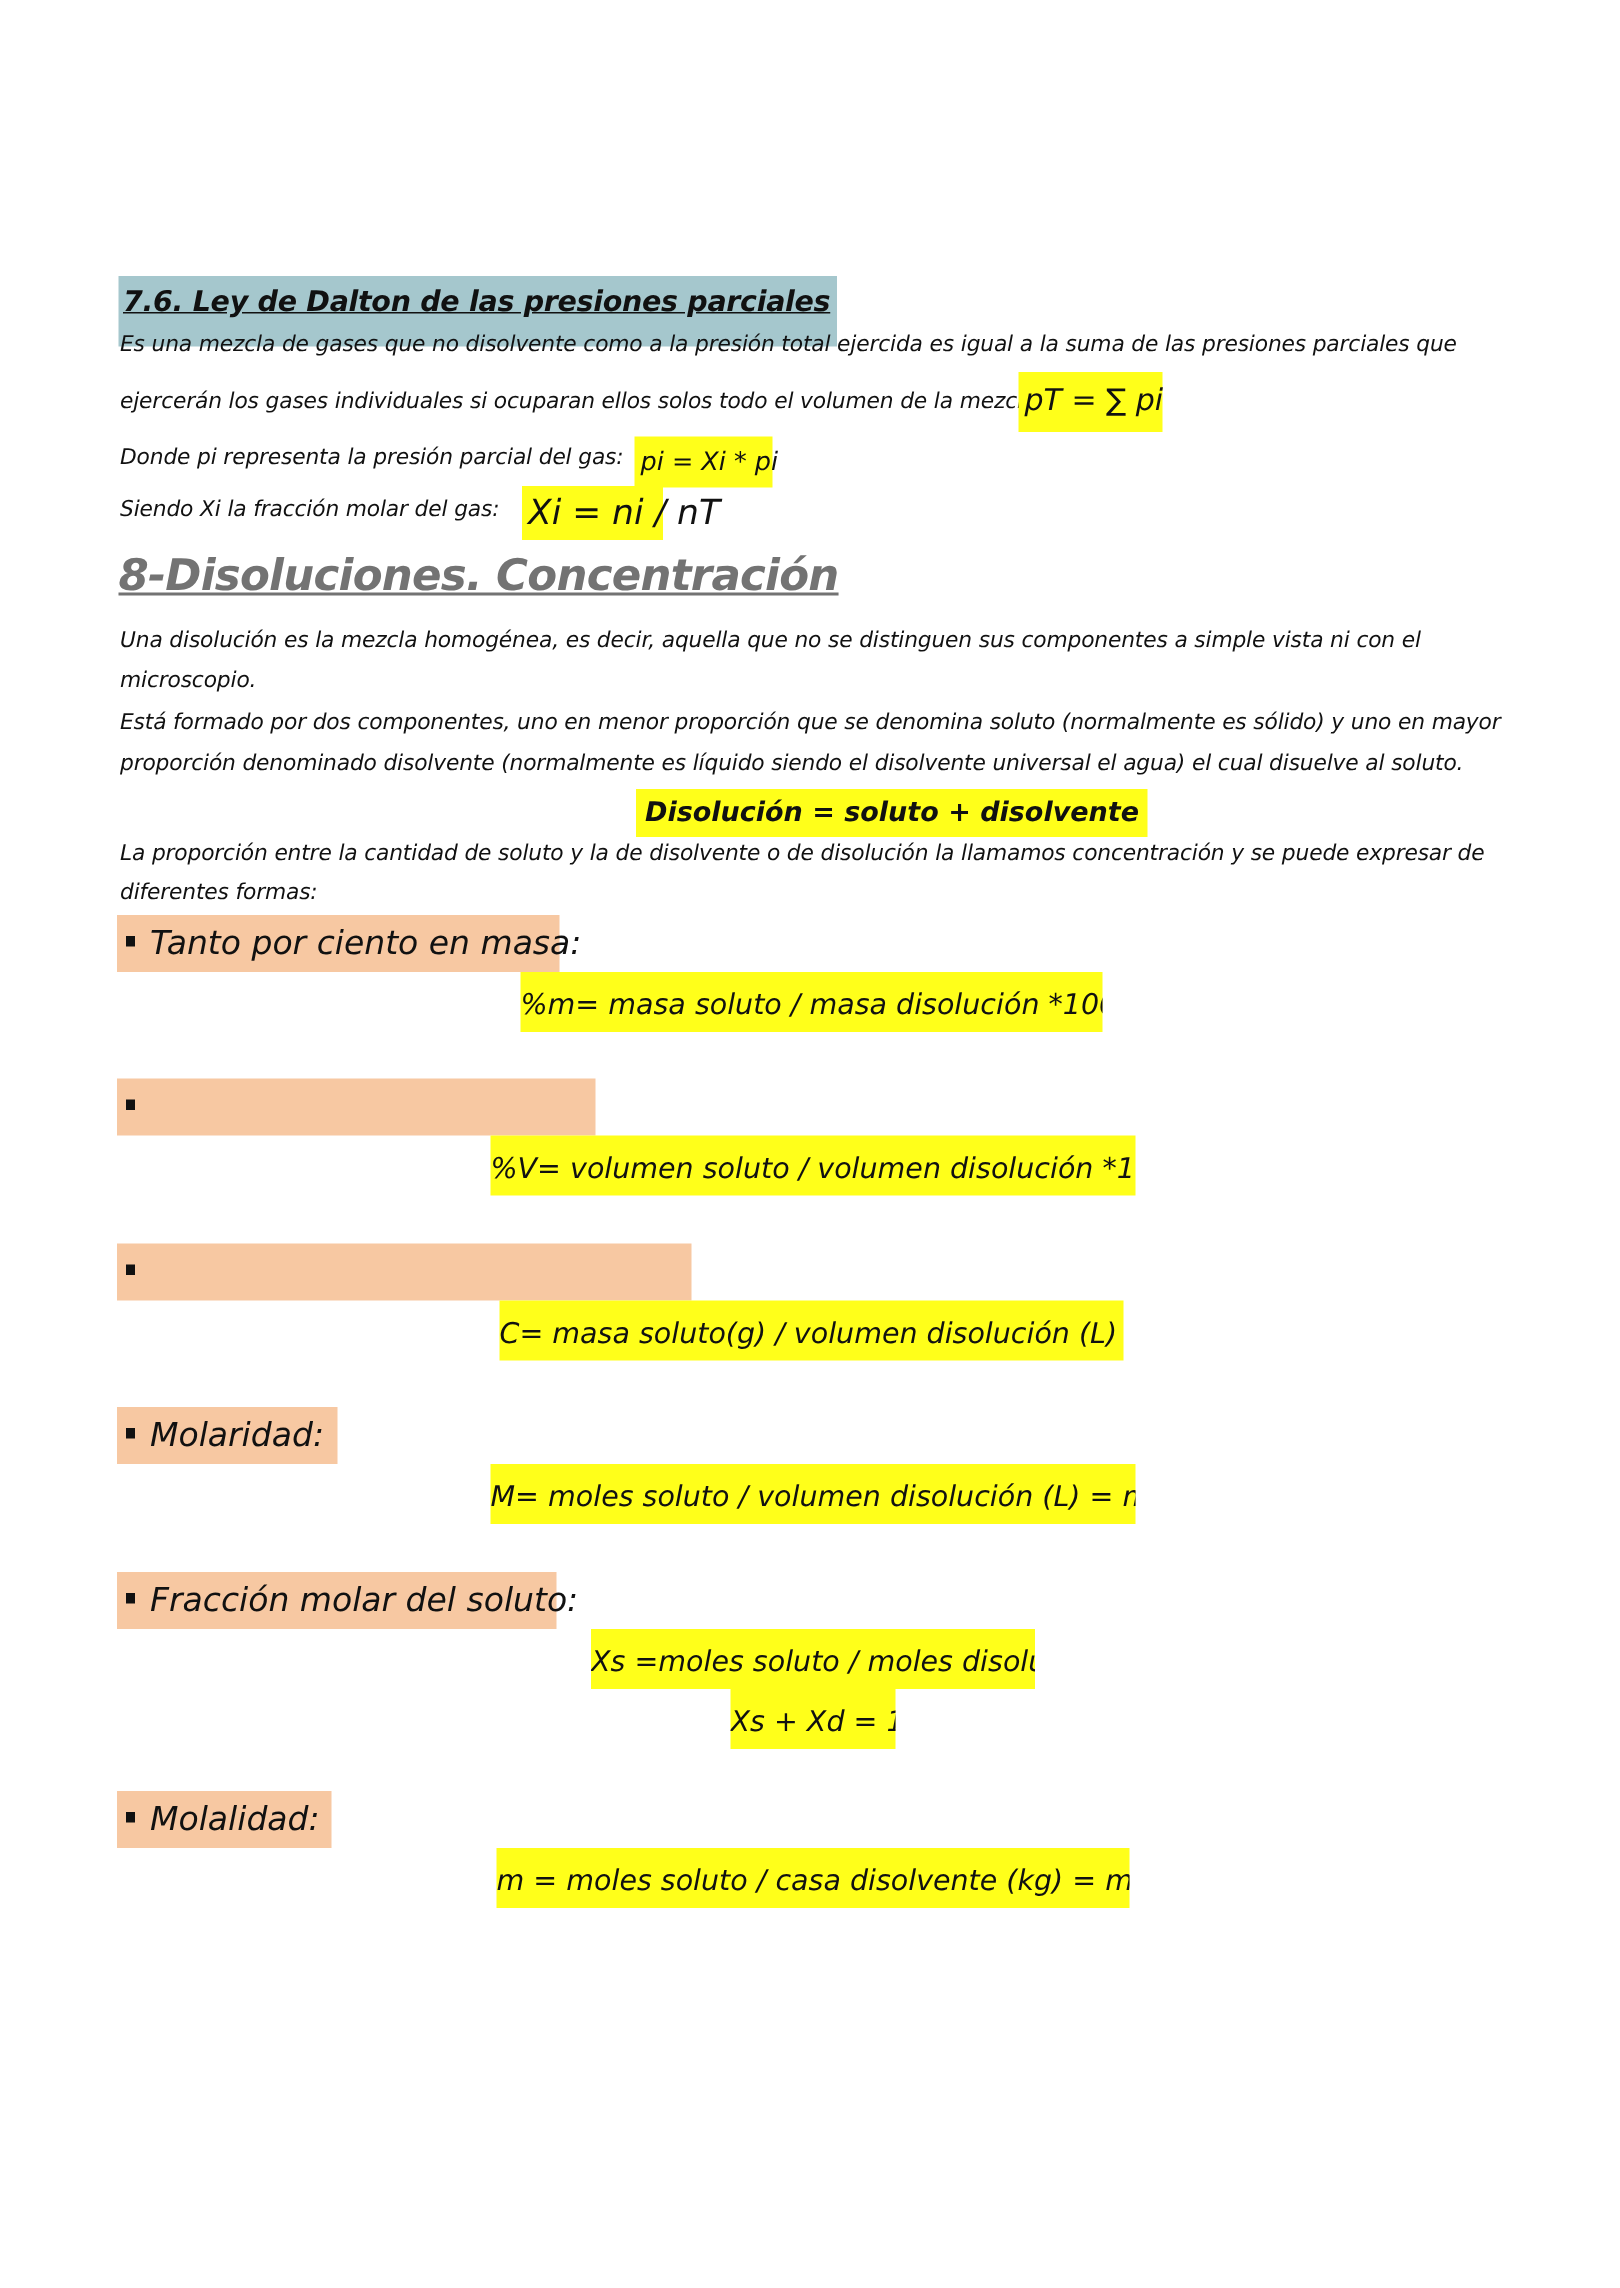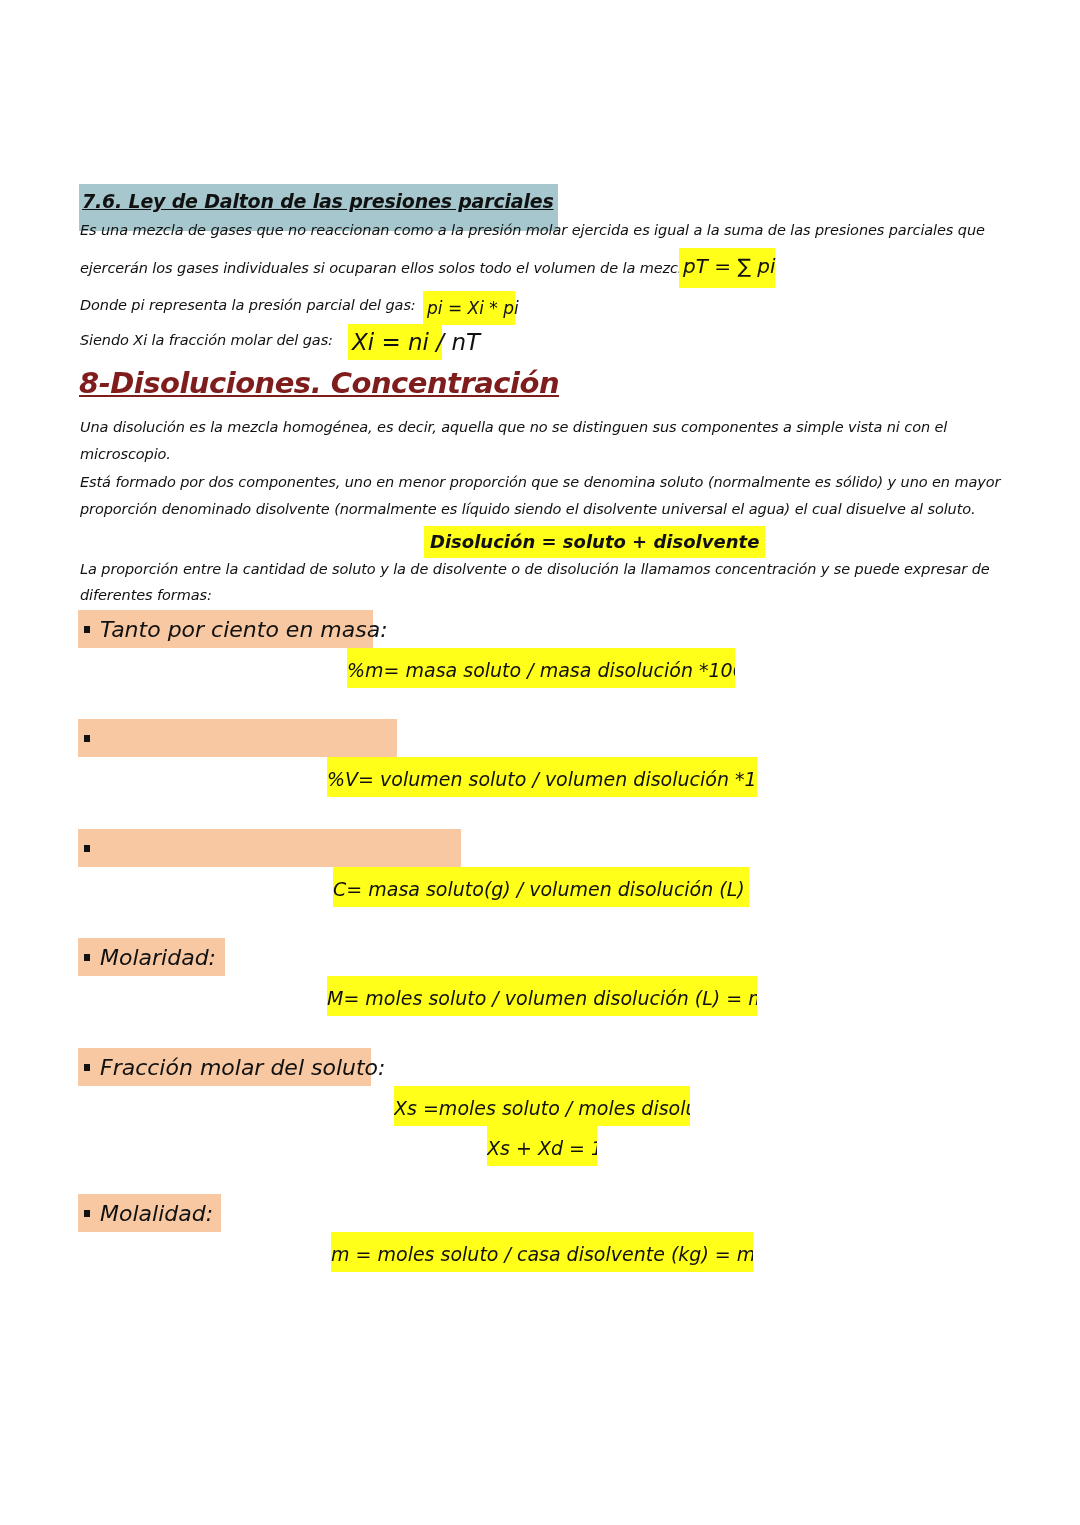--- a/index.html
+++ b/index.html
@@ -28,21 +28,21 @@
     font-size: 14.5px; font-style: italic; color: #111;
     letter-spacing: -0.1px;
   }
   .hl { background: #ffff1a; }
   .formula-inline {
     font-size: 20px; font-style: italic; padding: 2px 4px; line-height: 32px;
   }
   .h8 {
     left: 79px; top: 366px;
     font-size: 29px; font-weight: bold; font-style: italic;
-    color: #7f1d1d;
+    color: #737373;
     text-decoration: underline;
     letter-spacing: -0.5px;
   }
   .center-formula {
     font-size: 18px; font-weight: bold; font-style: italic; padding: 2px 6px; line-height: 28px;
   }
   .bullet-box {
     background: #f7c8a2;
     height: 38px;
     line-height: 40px;
@@ -62,21 +62,21 @@
     text-align: center;
     color: #111;
     overflow: hidden;
   }
 </style>
 </head>
 <body>
 
 <div class="abs h76">7.6. Ley de Dalton de las presiones parciales</div>
 
-<div class="abs body-text" style="left:80px; top:222px;">Es una mezcla de gases que no reaccionan como a la presión molar ejercida es igual a la suma de las presiones parciales que</div>
+<div class="abs body-text" style="left:80px; top:222px;">Es una mezcla de gases que no disolvente como a la presión total ejercida es igual a la suma de las presiones parciales que</div>
 
 <div class="abs body-text" style="left:80px; top:260px;">
   <span>ejercerán los gases individuales si ocuparan ellos solos todo el volumen de la mezcla:</span>
 </div>
 <div class="abs hl formula-inline" style="left:679px; top:248px; width:88px; height:36px;">pT = ∑ pi</div>
 
 <div class="abs body-text" style="left:80px; top:297px;">Donde pi representa la presión parcial del gas:</div>
 <div class="abs hl formula-inline" style="left:423px; top:291px; width:84px; height:30px; font-size:17px; line-height:30px;">pi = Xi * pi</div>
 
 <div class="abs body-text" style="left:80px; top:332px;">Siendo Xi la fracción molar del  gas:</div>

